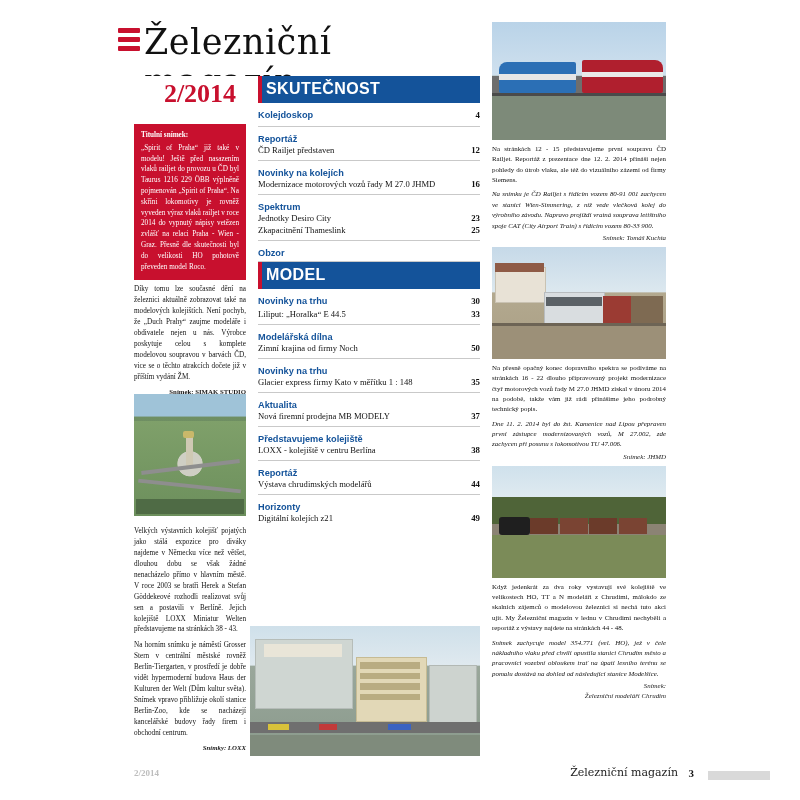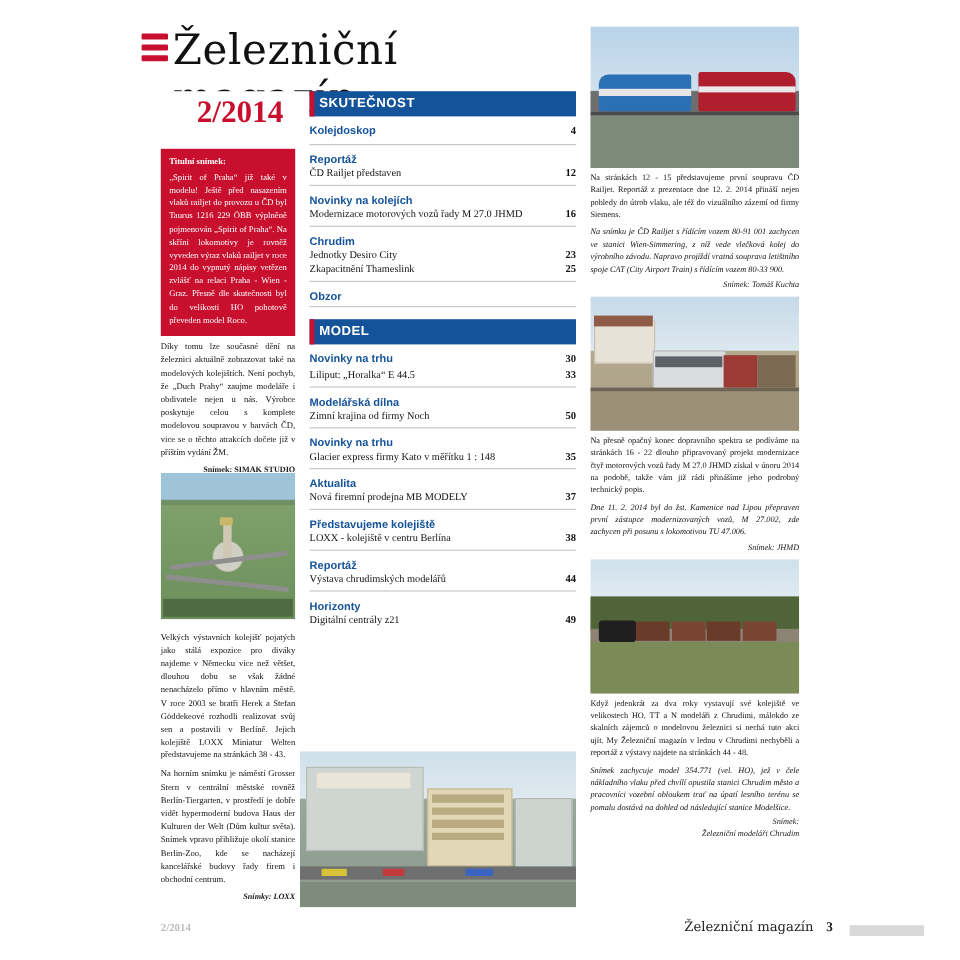--- a/index.html
+++ b/index.html
@@ -48,21 +48,21 @@
   .left-body{
     margin-top:4px;font-size:7.2px;line-height:1.52;text-align:justify;color:#111;
   }
   .credit{font-size:6.8px;text-align:right;font-weight:bold;margin-top:5px;}
 
   .photo{position:absolute;overflow:hidden;}
 
   
   .toc{position:absolute;left:258px;top:76px;width:222px;}
   .sect-head{
-    background:#14539a;color:#fff;font-size:11px;font-weight:bold;
+    background:#14539a;color:#fff;font-size:16px;font-weight:bold;
     padding:4px 8px 5px 8px;letter-spacing:.4px;
     font-family:"Liberation Sans", sans-serif;
     position:relative;
   }
   .sect-head::before{
     content:"";position:absolute;left:0;top:0;width:4px;height:100%;background:#c8102e;
   }
   .toc-group{margin-top:7px;}
   .toc-cat{
     font-size:9.2px;font-weight:bold;color:#14539a;
@@ -174,39 +174,39 @@
     <div class="toc-group">
       <div class="toc-cat">Novinky na kolejích</div>
       <div class="toc-row">
         <span class="t">Modernizace motorových vozů řady M 27.0 JHMD</span>
         <span class="p">16</span>
       </div>
       <div class="rule"></div>
     </div>
 
     <div class="toc-group">
-      <div class="toc-cat">Chrudim</div>
+      <div class="toc-cat">Spektrum</div>
       <div class="toc-row">
         <span class="t">Jednotky Desiro City</span>
         <span class="p">23</span>
       </div>
       <div class="toc-row">
         <span class="t">Zkapacitnění Thameslink</span>
         <span class="p">25</span>
       </div>
       <div class="rule"></div>
     </div>
 
     <div class="toc-group">
       <div class="toc-cat">Obzor</div>
       <div class="rule"></div>
     </div>
 
 
-    <div class="sect-head" style="margin-top:10px;">MODEL</div>
+    <div class="sect-head" style="">MODEL</div>
 
     <div class="toc-group">
       <div class="toc-row">
         <span class="toc-cat t">Novinky na trhu</span>
         <span class="p">30</span>
       </div>
       <div class="toc-row">
         <span class="t">Liliput: „Horalka“ E 44.5</span>
         <span class="p">33</span>
       </div>
@@ -254,21 +254,21 @@
       <div class="toc-row">
         <span class="t">Výstava chrudimských modelářů</span>
         <span class="p">44</span>
       </div>
       <div class="rule"></div>
     </div>
 
     <div class="toc-group">
       <div class="toc-cat">Horizonty</div>
       <div class="toc-row">
-        <span class="t">Digitální centrály z21</span>
+        <span class="t">Digitální kolejích z21</span>
         <span class="p">49</span>
       </div>
     </div>
   </div>
 
   <div class="right-col">
 
     <div class="photo" style="position:relative;width:174px;height:118px;">
       <div style="position:absolute;inset:0;background:linear-gradient(#b9d3e8 0%,#cfe0ee 45%,#9aa59a 46%,#8d9a8d 100%);"></div>
       <div style="position:absolute;left:0;top:46%;width:100%;height:14%;background:#6e6e6e;"></div>

